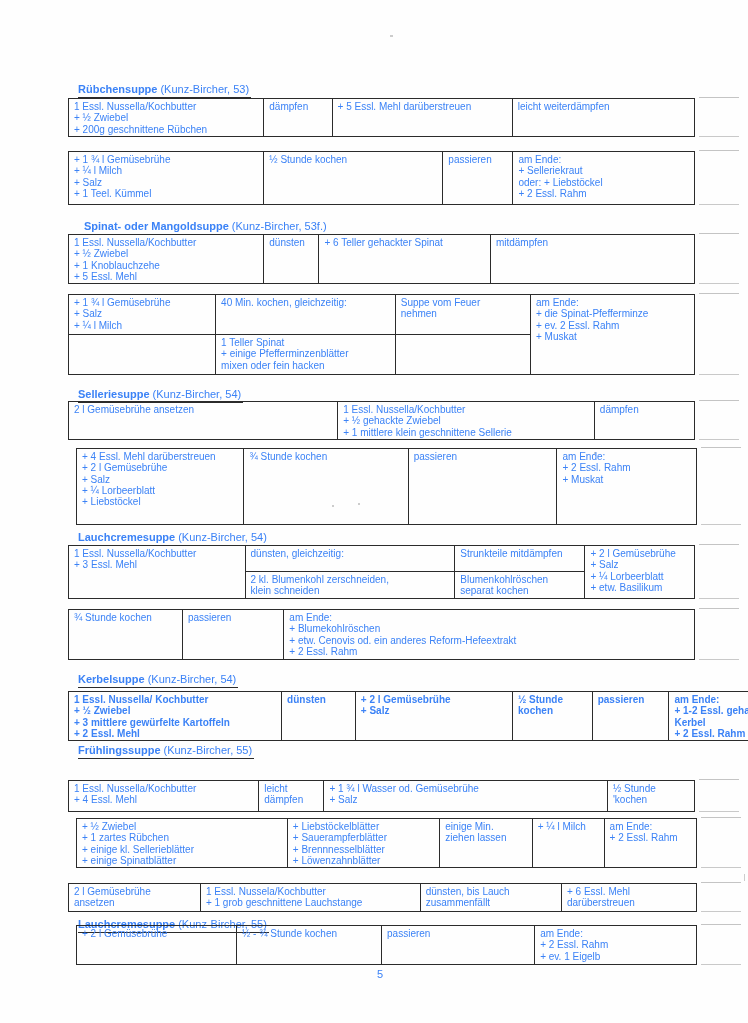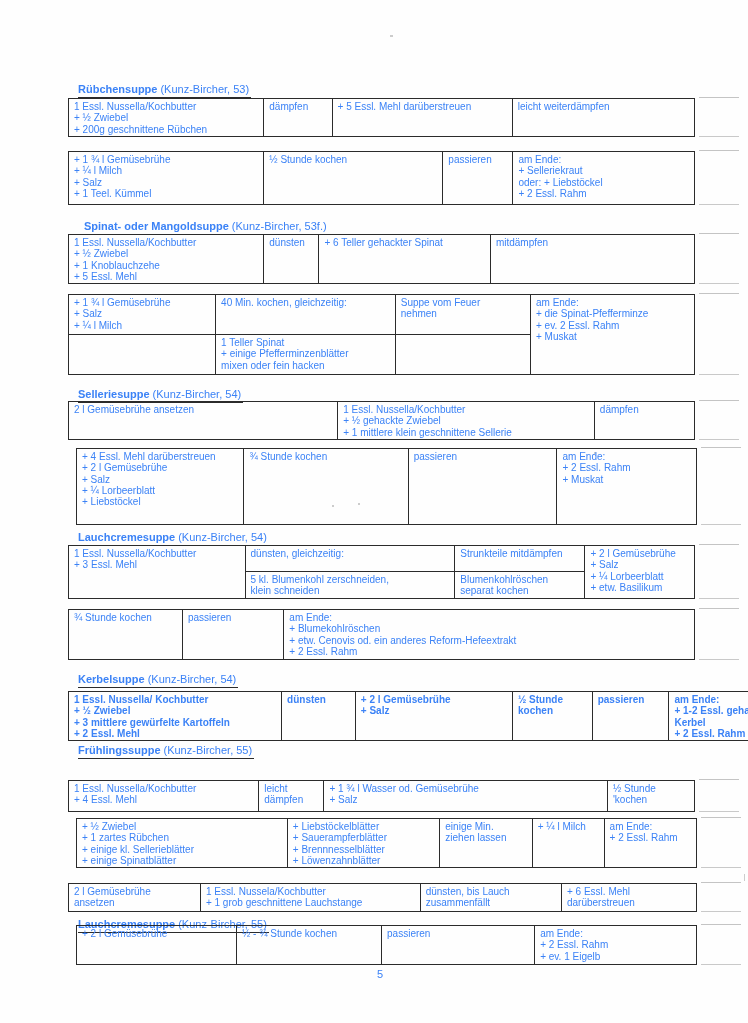--- a/index.html
+++ b/index.html
@@ -182,21 +182,21 @@
         <td rowspan="2">1 Essl. Nussella/Kochbutter
 + 3 Essl. Mehl</td>
         <td>dünsten, gleichzeitig:</td>
         <td>Strunkteile mitdämpfen</td>
         <td rowspan="2">+ 2 l Gemüsebrühe
 + Salz
 + ¼ Lorbeerblatt
 + etw. Basilikum</td>
       </tr>
       <tr>
-        <td>5 kl. Blumenkohl zerschneiden,
+        <td>2 kl. Blumenkohl zerschneiden,
 klein schneiden</td>
         <td>Blumenkohlröschen
 separat kochen</td>
       </tr>
     </tbody>
   </table>
   <table class="tbl" style="left:68px;top:609px;width:627px;height:51px;">
     <colgroup>
         <col style="width:18.2%">
         <col style="width:16.2%">

